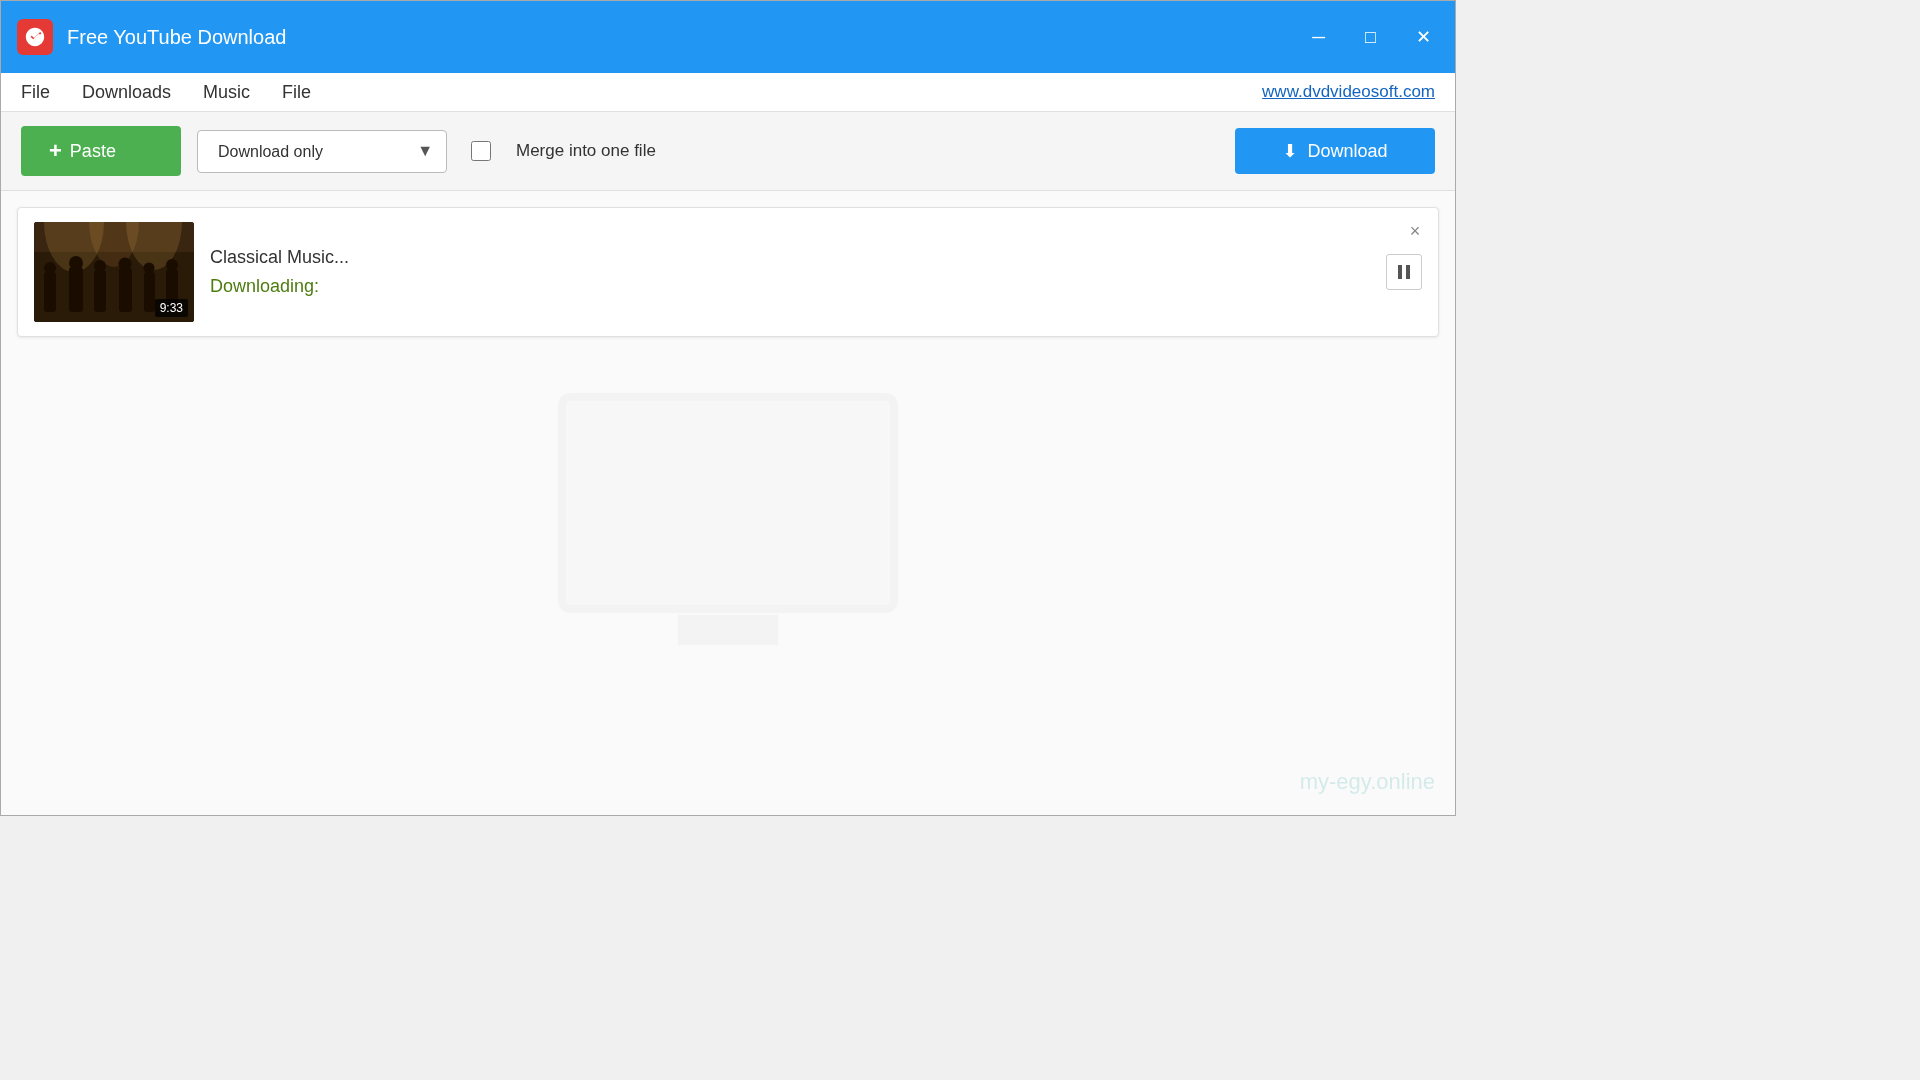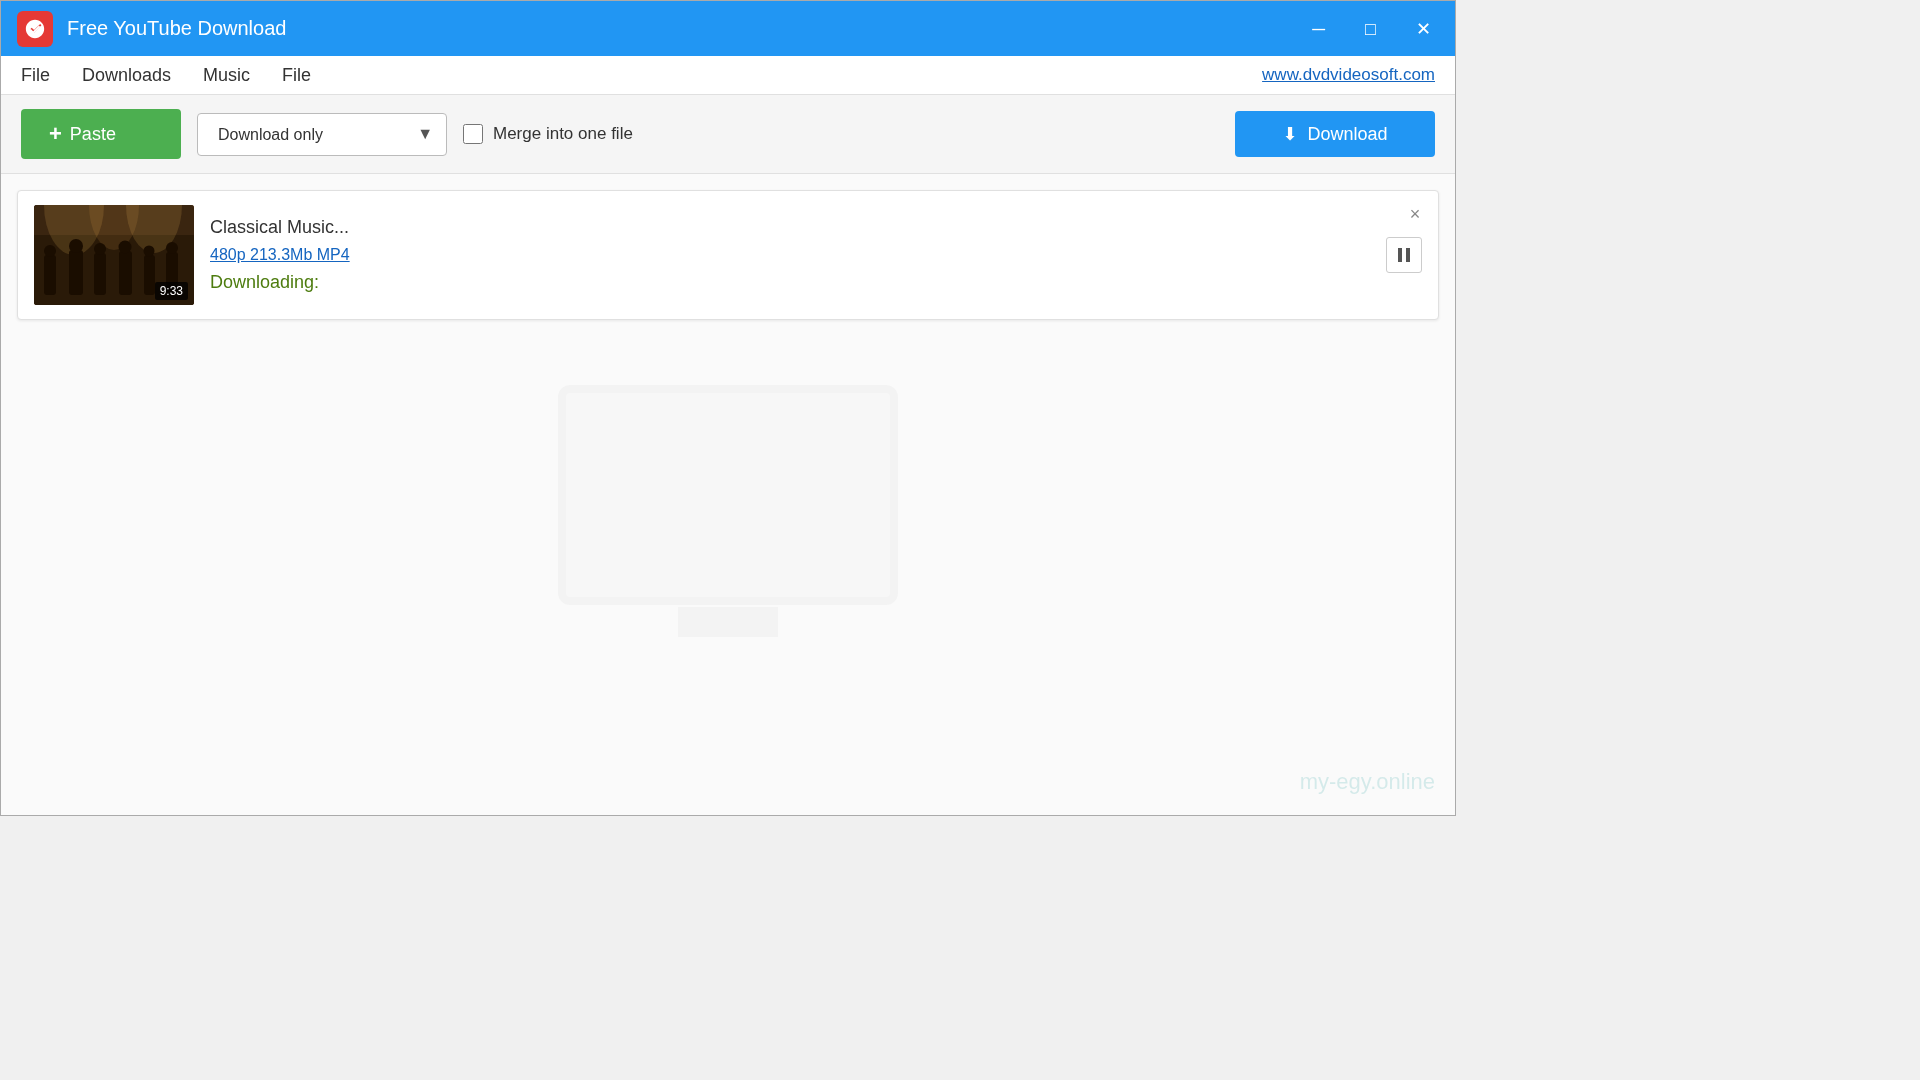--- a/index.html
+++ b/index.html
@@ -25,21 +25,21 @@
       border: 1px solid #aaa;
     }
 
     
     .title-bar {
       background: #2196f3;
       display: flex;
       align-items: center;
       justify-content: space-between;
       padding: 0 16px;
-      height: 55px;
+      height: 72px;
       flex-shrink: 0;
     }
 
     .title-bar-left {
       display: flex;
       align-items: center;
       gap: 14px;
     }
 
     .app-icon {
@@ -158,21 +158,22 @@
       top: 50%;
       transform: translateY(-50%);
       pointer-events: none;
       font-size: 16px;
       color: #555;
     }
 
     .merge-container {
       display: flex;
       align-items: center;
-      gap: 10px;
+      gap: 25px;
+      margin-left: 8px;
     }
 
     .merge-checkbox {
       width: 20px;
       height: 20px;
       border: 2px solid #999;
       background: white;
       cursor: pointer;
     }
 
@@ -451,21 +452,20 @@
             <circle cx="115" cy="46" r="5.5" fill="#1a0d00"></circle>
             <rect x="132" y="47" width="12" height="43" rx="3" fill="#1a0d00"></rect>
             <circle cx="138" cy="43" r="6" fill="#1a0d00"></circle>
           </svg>
         </div>
         <span class="thumbnail-duration">9:33</span>
       </div>
 
       <div class="item-info">
         <span class="item-title">Classical Music...</span>
-        <span class="item-meta">480p 213.3Mb MP4</span>
         <span class="item-status">Downloading:</span>
       </div>
 
       <button class="pause-btn">
         <svg width="18" height="18" viewBox="0 0 18 18">
           <rect x="3" y="2" width="4" height="14" fill="#555"></rect>
           <rect x="11" y="2" width="4" height="14" fill="#555"></rect>
         </svg>
       </button>
 

